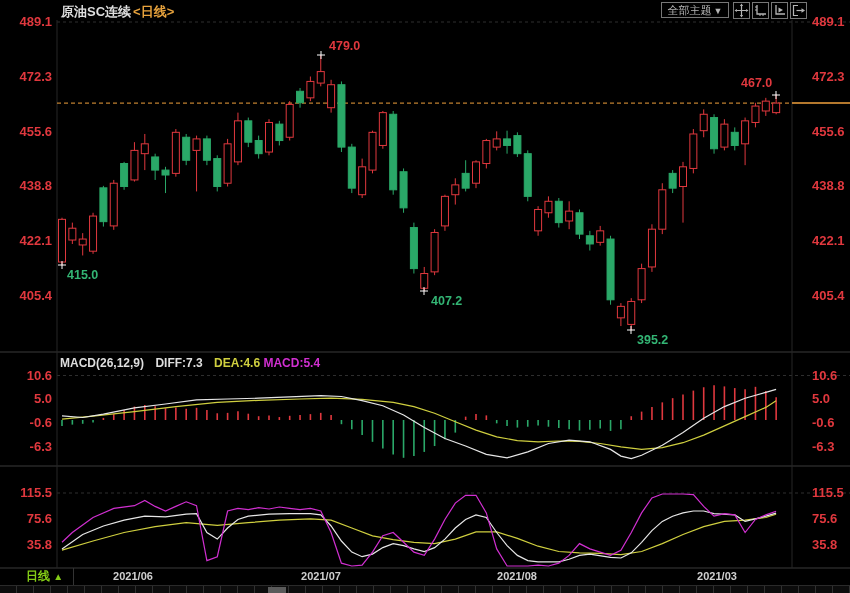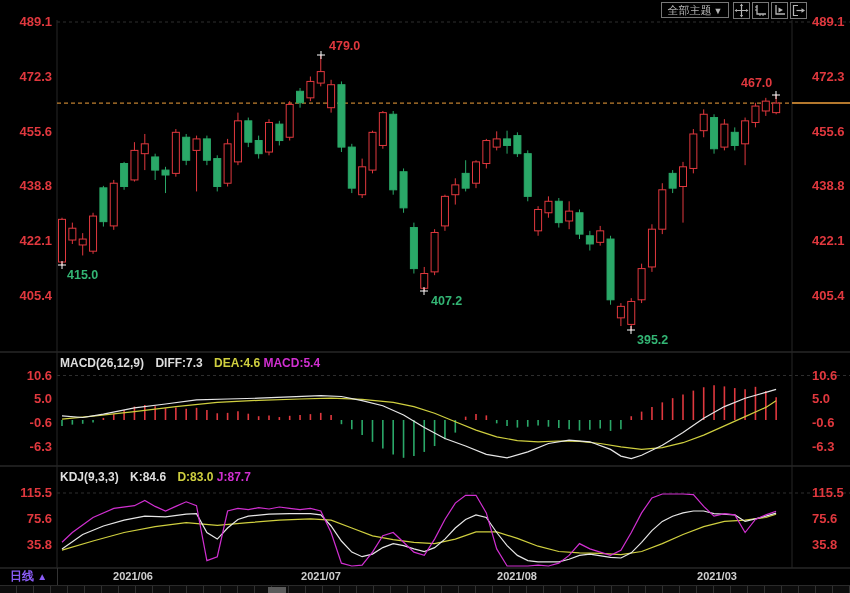--- a/index.html
+++ b/index.html
@@ -16,21 +16,21 @@
   .ind-row .w{color:#dedede;margin-right:8px;}
   .ind-row .y{color:#cfcf3f;margin-right:0;}
   .ind-row .m{color:#d02fd0;}
   .date-label{position:absolute;top:570px;transform:translateX(-50%);font-size:11px;
               font-weight:bold;color:#cfcfcf;}
   .dropdown{position:absolute;left:661px;top:2px;width:66px;height:14px;border:1px solid #777;
             color:#b5b5b5;font-size:11px;line-height:14px;text-align:center;background:#000;cursor:pointer;}
   .dropdown .arr{font-size:9px;margin-left:2px;}
   .iconbtn{position:absolute;top:2px;width:15px;height:15px;border:1px solid #777;background:#000;cursor:pointer;}
   .period-box{position:absolute;left:0;top:568px;width:57px;height:17px;border-right:1px solid #333;
-              color:#8b5cf6;font-size:12px;font-weight:bold;line-height:17px;text-align:center;}
+              color:#84cc16;font-size:12px;font-weight:bold;line-height:17px;text-align:center;padding-left:16px;}
   .period-box .tri{font-size:10px;}
   .scrollbar{position:absolute;left:0;top:585px;width:850px;height:8px;
              background:repeating-linear-gradient(90deg,#0c0c0c 0px,#0c0c0c 16px,#303030 16px,#303030 17px);
              border-top:1px solid #2a2a2a;}
   .thumb{position:absolute;left:268px;top:1px;width:18px;height:6px;background:#5a5a5a;}
 </style>
 </head>
 <body>
 
 <div id="stage">
@@ -283,20 +283,23 @@
         <text x="431" y="305" fill="#33b574" font-size="12.5" font-weight="bold">407.2</text>
         <line x1="627" y1="330" x2="635" y2="330" stroke="#ffffff"></line>
         <line x1="631" y1="326" x2="631" y2="334" stroke="#ffffff"></line>
         <text x="637" y="344" fill="#33b574" font-size="12.5" font-weight="bold">395.2</text>
         <line x1="772" y1="95" x2="780" y2="95" stroke="#ffffff"></line>
         <line x1="776" y1="91" x2="776" y2="99" stroke="#ffffff"></line>
         <text x="741" y="87" fill="#e0383e" font-size="12.5" font-weight="bold">467.0</text>
       </g>
     </svg>
 
+  <div class="ttl">
+    <span class="name">原油SC连续</span><span class="tag">&lt;日线&gt;</span>
+  </div>
 
   <div class="dropdown">
     <span>全部主题</span><span class="arr">▼</span>
   </div>
 
   <div class="iconbtn" style="left:733px">
     <svg width="15" height="15">
       <path d="M7.5 2.5v10M2.5 7.5h10" stroke="#b5b5b5" stroke-width="1.2" fill="none"></path>
       <path d="M7.5 0.5l1.6 2.4h-3.2zM7.5 14.5l1.6-2.4h-3.2zM0.5 7.5l2.4-1.6v3.2zM14.5 7.5l-2.4-1.6v3.2z" fill="#b5b5b5"></path>
     </svg>
@@ -321,26 +324,20 @@
     </svg>
   </div>
 
   <div class="ind-row" style="top:356px">
     <span class="w">MACD(26,12,9)</span>
     <span class="w">DIFF:7.3</span>
     <span class="y">DEA:4.6</span>
     <span class="m">MACD:5.4</span>
   </div>
 
-  <div class="ind-row" style="top:470px">
-    <span class="w">KDJ(9,3,3)</span>
-    <span class="w">K:84.6</span>
-    <span class="y">D:83.0</span>
-    <span class="m">J:87.7</span>
-  </div>
 
   <div class="period-box">
     <span>日线</span>
     <span class="tri">▲</span>
   </div>
 
   <div class="scrollbar">
     <div class="thumb"></div>
   </div>
 

